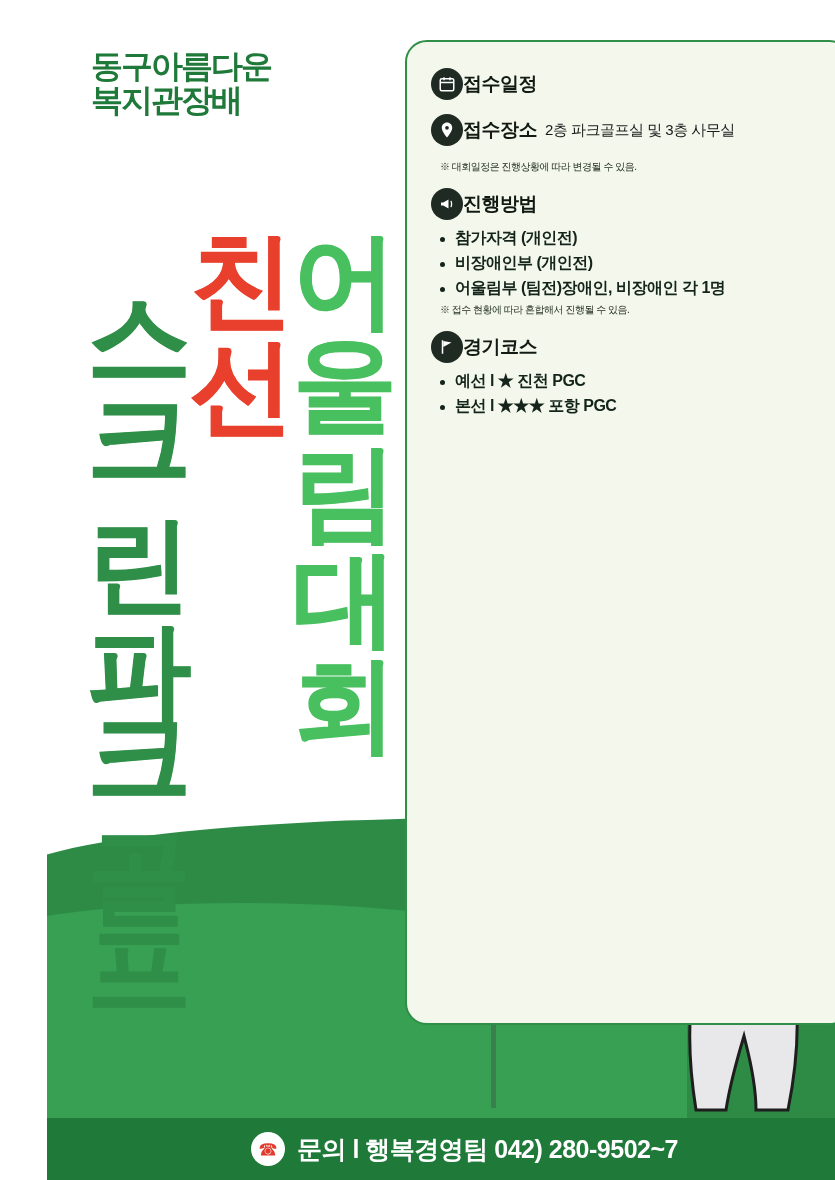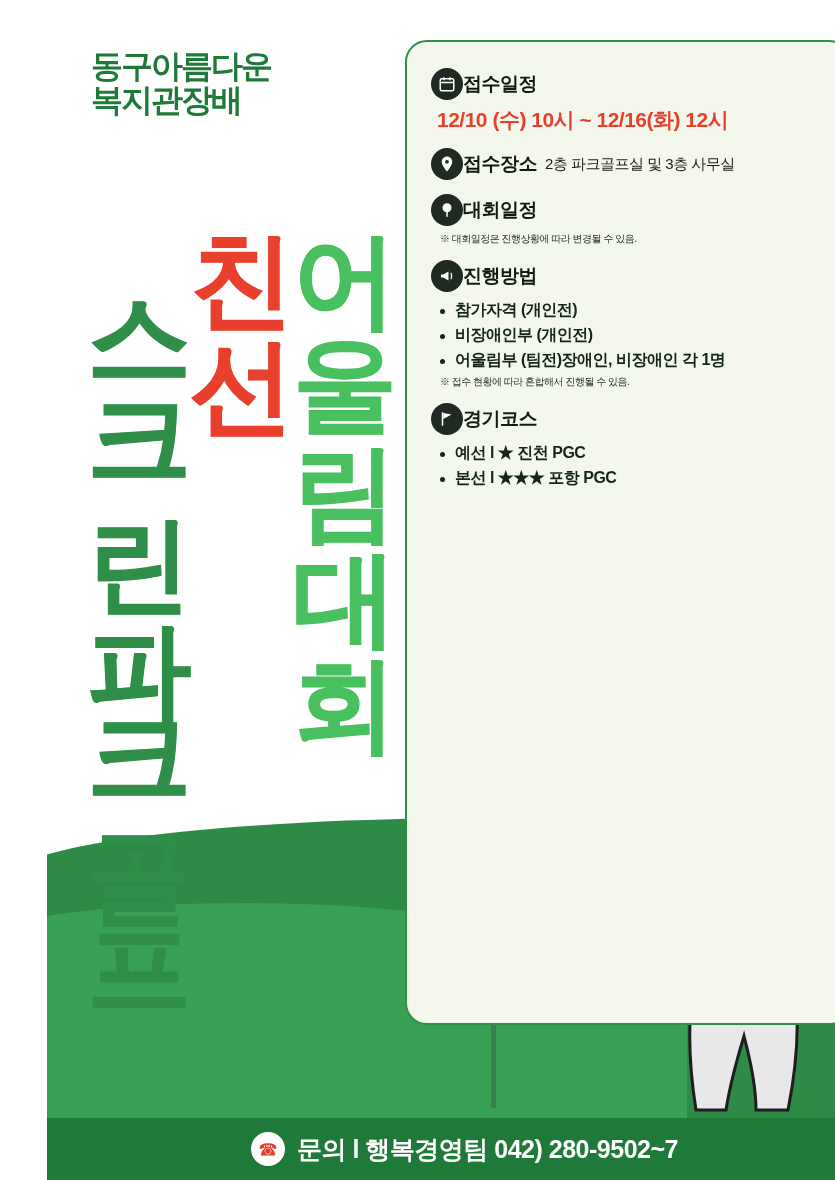--- a/index.html
+++ b/index.html
@@ -286,45 +286,35 @@
         <span class="sec-icon">
           <svg width="18" height="18" viewBox="0 0 24 24" fill="none" stroke="#ffffff" stroke-width="2">
             <rect x="3" y="5" width="18" height="16" rx="2"></rect>
             <line x1="3" y1="10" x2="21" y2="10"></line>
             <line x1="8" y1="3" x2="8" y2="7"></line>
             <line x1="16" y1="3" x2="16" y2="7"></line>
           </svg>
         </span>
         <span class="sec-title">접수일정</span>
       </div>
-      <div class="hl-red">12/10 (수) 10시 ~ 12/16(화) 12시</div>
     </div>
 
     <div class="section">
       <div class="sec-head">
         <span class="sec-icon">
           <svg width="18" height="18" viewBox="0 0 24 24" fill="#ffffff">
             <path d="M12 2C8.1 2 5 5.1 5 9c0 5.3 7 13 7 13s7-7.7 7-13c0-3.9-3.1-7-7-7zm0 9.5A2.5 2.5 0 1 1 12 6.5a2.5 2.5 0 0 1 0 5z"></path>
           </svg>
         </span>
         <span class="sec-title">접수장소</span>
         <span class="sec-inline">2층 파크골프실 및 3층 사무실</span>
       </div>
     </div>
 
     <div class="section">
-      <div class="sec-head">
-        <span class="sec-icon">
-          <svg width="18" height="18" viewBox="0 0 24 24" fill="#ffffff">
-            <circle cx="12" cy="9" r="6"></circle>
-            <rect x="11" y="14" width="2" height="7"></rect>
-          </svg>
-        </span>
-        <span class="sec-title">대회일정</span>
-      </div>
       <div class="note">※ 대회일정은 진행상황에 따라 변경될 수 있음.</div>
     </div>
 
 
     <div class="section">
       <div class="sec-head">
         <span class="sec-icon">
           <svg width="18" height="18" viewBox="0 0 24 24" fill="#ffffff">
             <path d="M4 10v4h3l7 4V6l-7 4H4z"></path>
             <path d="M17 8c1.5 1.2 1.5 6.8 0 8" stroke="#ffffff" stroke-width="1.8" fill="none"></path>

